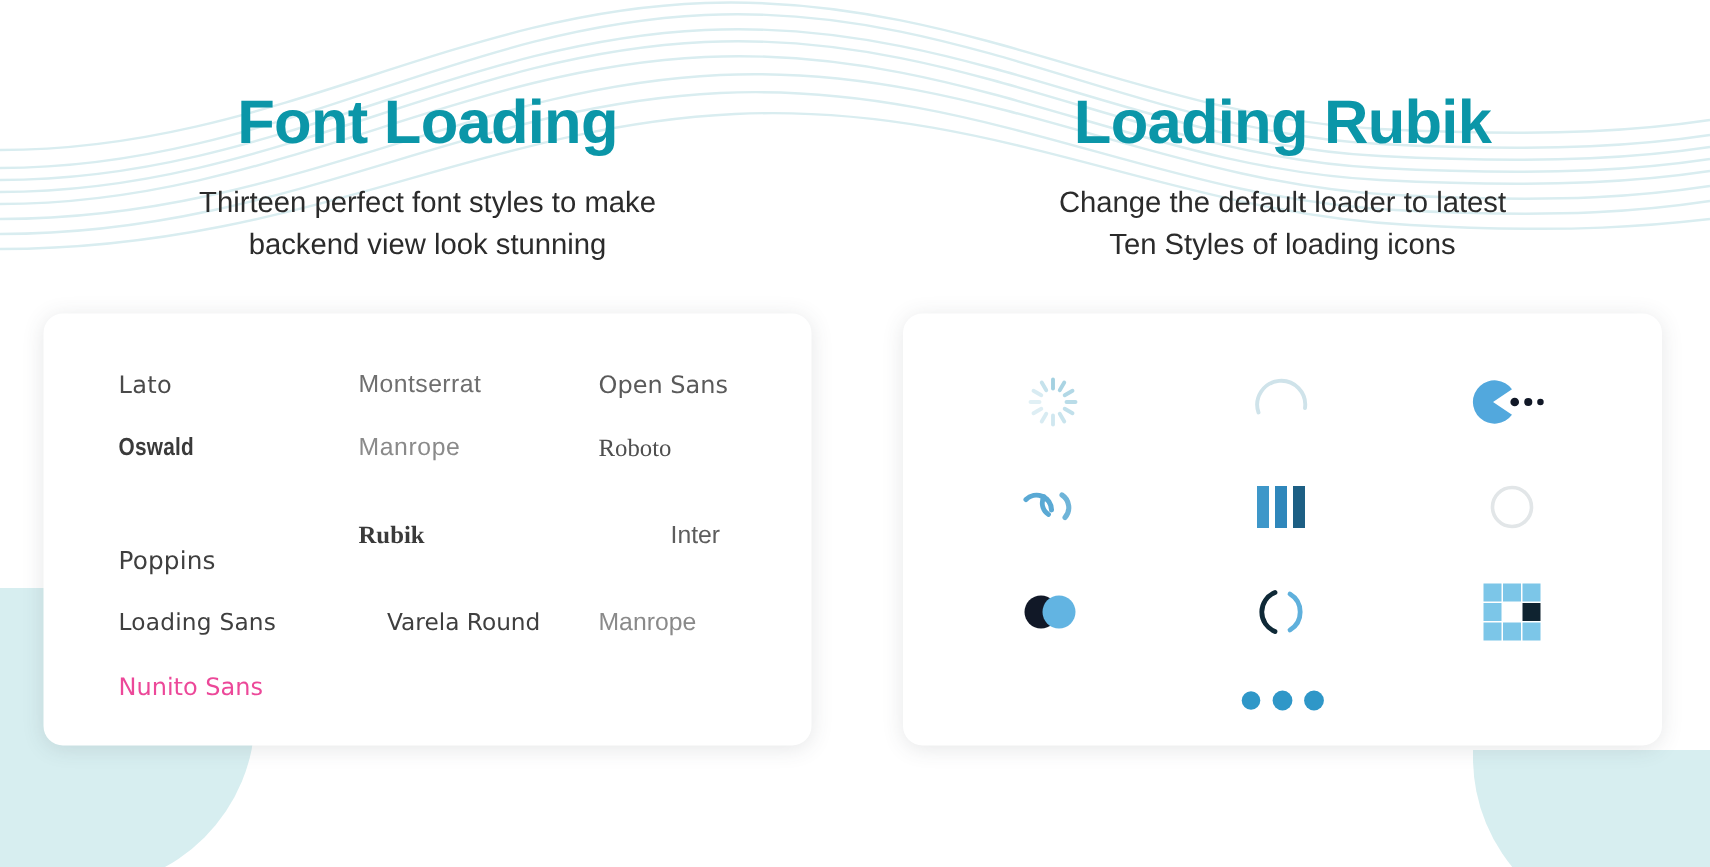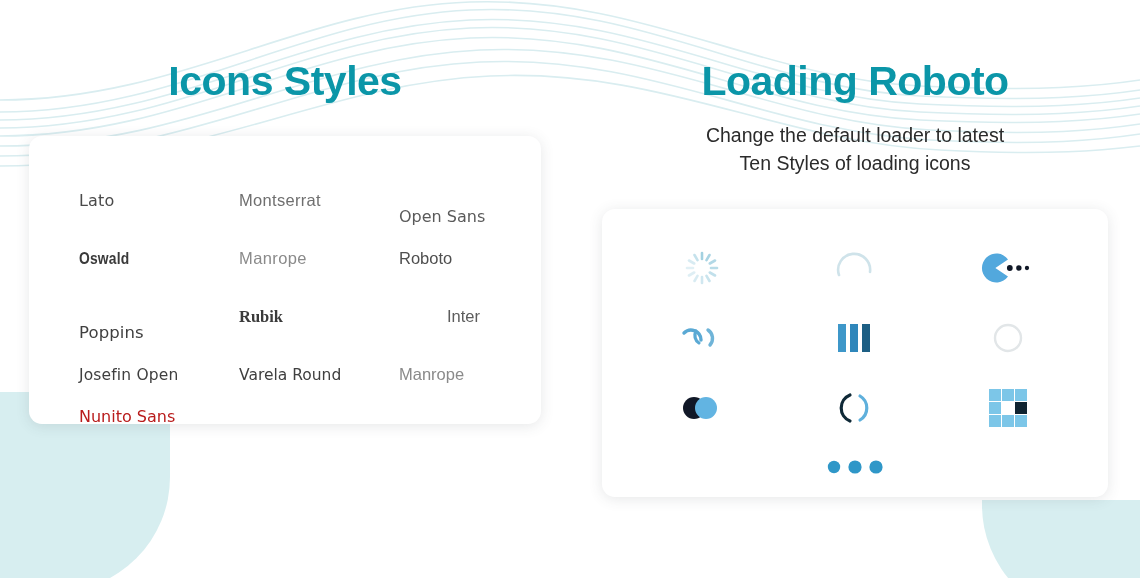--- a/index.html
+++ b/index.html
@@ -102,34 +102,34 @@
     row-gap: 23px;
     align-items: center;
   }
   .font-name {
     font-size: 16.5px;
     color: #4a4a4a;
     white-space: nowrap;
   }
   .f-lato        { font-family: "DejaVu Sans", sans-serif; font-size: 16px; letter-spacing: .2px; }
   .f-montserrat  { font-family: "Liberation Sans", sans-serif; color: #6f6f6f; letter-spacing: .3px; }
-  .f-opensans    { font-family: "DejaVu Sans", sans-serif; color: #5a5a5a; font-size: 16px; margin-top: 33px; }
+  .f-opensans    { font-family: "DejaVu Sans", sans-serif; color: #5a5a5a; font-size: 16px; }
   .f-oswald      { font-family: "Liberation Sans Narrow", "Liberation Sans", sans-serif;
                    font-weight: bold; transform: scaleX(.84); transform-origin: left center;
                    color: #3a3a3a; letter-spacing: .2px; }
   .f-raleway     { font-family: "Liberation Sans", sans-serif; color: #8a8a8a; letter-spacing: .4px; }
-  .f-roboto      { font-family: Liberation Sans, sans-serif; color: #4f4f4f; }
+  .f-roboto      { font-family: Liberation Serif, serif; color: #4f4f4f; }
   .f-poppins     { font-family: "DejaVu Sans", sans-serif; color: #3f3f3f; letter-spacing: .1px; margin-top: 32px; }
   .f-rubik       { font-family: Liberation Serif, serif; font-weight: bold; color: #3a3a3a; }
   .f-inter       { font-family: "Liberation Sans", sans-serif; color: #5d5d5d; margin-left: 48px; }
   .f-josefin     { font-family: "DejaVu Sans", sans-serif; color: #3f3f3f;
                    font-size: 15.5px; letter-spacing: .15px; }
-  .f-varela      { font-family: "DejaVu Sans", sans-serif; color: #3f3f3f; font-size: 15.5px; }
+  .f-varela      { font-family: "DejaVu Sans", sans-serif; color: #3f3f3f; font-size: 15.5px; margin-left: 19px; }
   .f-manrope     { font-family: "Liberation Sans", sans-serif; color: #8a8a8a; }
-  .f-nunito      { font-family: "DejaVu Sans", sans-serif; color: #b91c1c; font-size: 16px; }
+  .f-nunito      { font-family: "DejaVu Sans", sans-serif; color: #ec4899; font-size: 16px; }
 
   
   .loader-grid {
     display: grid;
     grid-template-columns: repeat(3, 1fr);
     grid-template-rows: 70px 70px 70px;
     align-items: center;
     justify-items: center;
   }
   .loader-cell {
@@ -160,49 +160,53 @@
     <path d="M0,100 C180,100 300,8 470,2 C640,-4 760,78 920,86 C1040,92 1100,86 1140,80"></path>
     <path d="M0,166 C200,166 320,84 490,76 C660,68 780,142 940,150 C1050,156 1105,150 1140,146"></path>
   </g>
 </svg>
 <div class="bg-blob-left"></div>
 <div class="bg-blob-right"></div>
 
 <div class="columns">
 
   <div class="column">
-    <h1 class="section-title">Icons Styles</h1>
+    <h1 class="section-title">Font Loading</h1>
+    <p class="section-subtitle">
+      <span>Thirteen perfect font styles to make</span><br>
+      <span>backend view look stunning</span>
+    </p>
 
     <div class="card card-fonts">
       <div class="font-grid">
         <div class="font-name f-lato">Lato</div>
         <div class="font-name f-montserrat">Montserrat</div>
         <div class="font-name f-opensans">Open Sans</div>
 
         <div class="font-name f-oswald">Oswald</div>
         <div class="font-name f-raleway">Manrope</div>
         <div class="font-name f-roboto">Roboto</div>
 
         <div class="font-name f-poppins">Poppins</div>
         <div class="font-name f-rubik">Rubik</div>
         <div class="font-name f-inter">Inter</div>
 
-        <div class="font-name f-josefin">Josefin Open</div>
+        <div class="font-name f-josefin">Loading Sans</div>
         <div class="font-name f-varela">Varela Round</div>
         <div class="font-name f-manrope">Manrope</div>
 
         <div class="font-name f-nunito">Nunito Sans</div>
         <div></div>
         <div></div>
       </div>
     </div>
   </div>
 
   <div class="column">
-    <h1 class="section-title">Loading Roboto</h1>
+    <h1 class="section-title">Loading Rubik</h1>
     <p class="section-subtitle">
       <span>Change the default loader to latest</span><br>
       <span>Ten Styles of loading icons</span>
     </p>
 
     <div class="card card-loaders">
       <div class="loader-grid">
 
         <div class="loader-cell">
           <svg width="40" height="40" viewBox="0 0 40 40">

